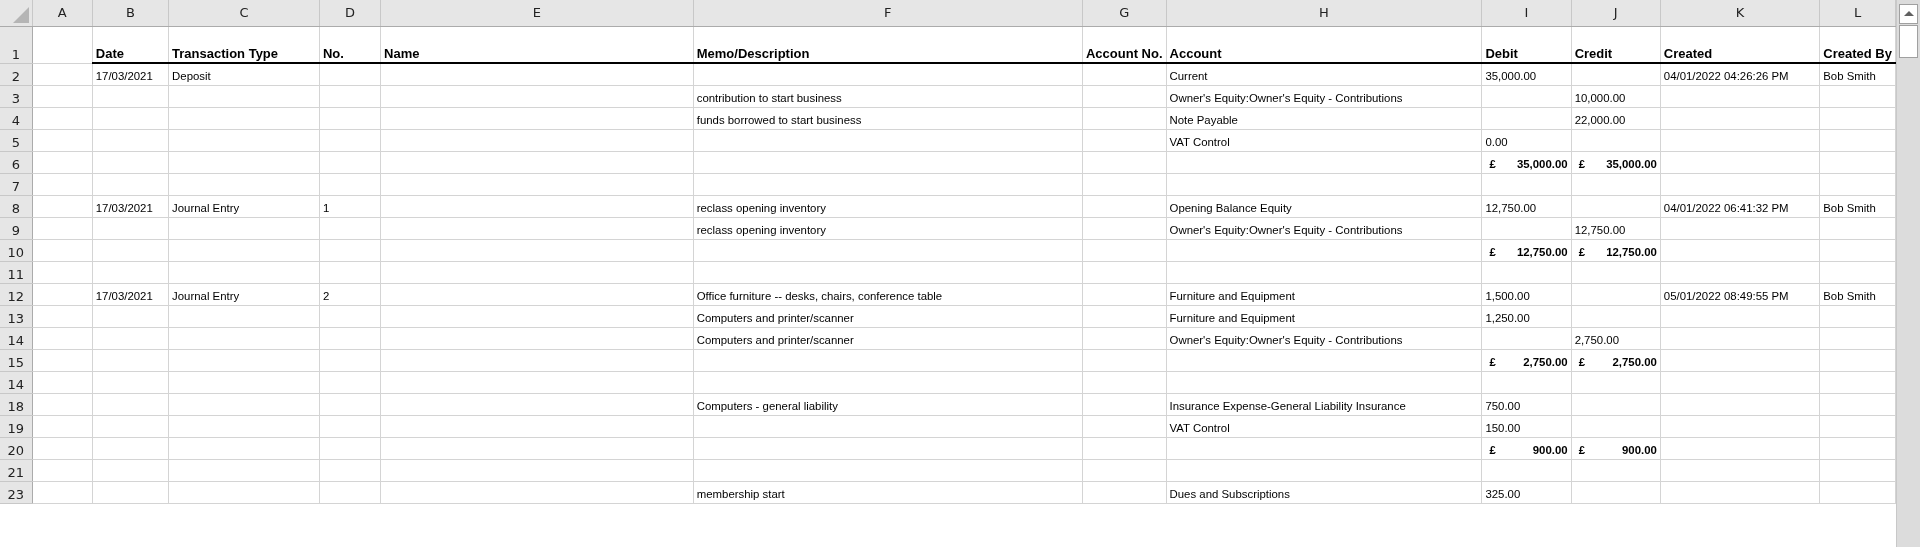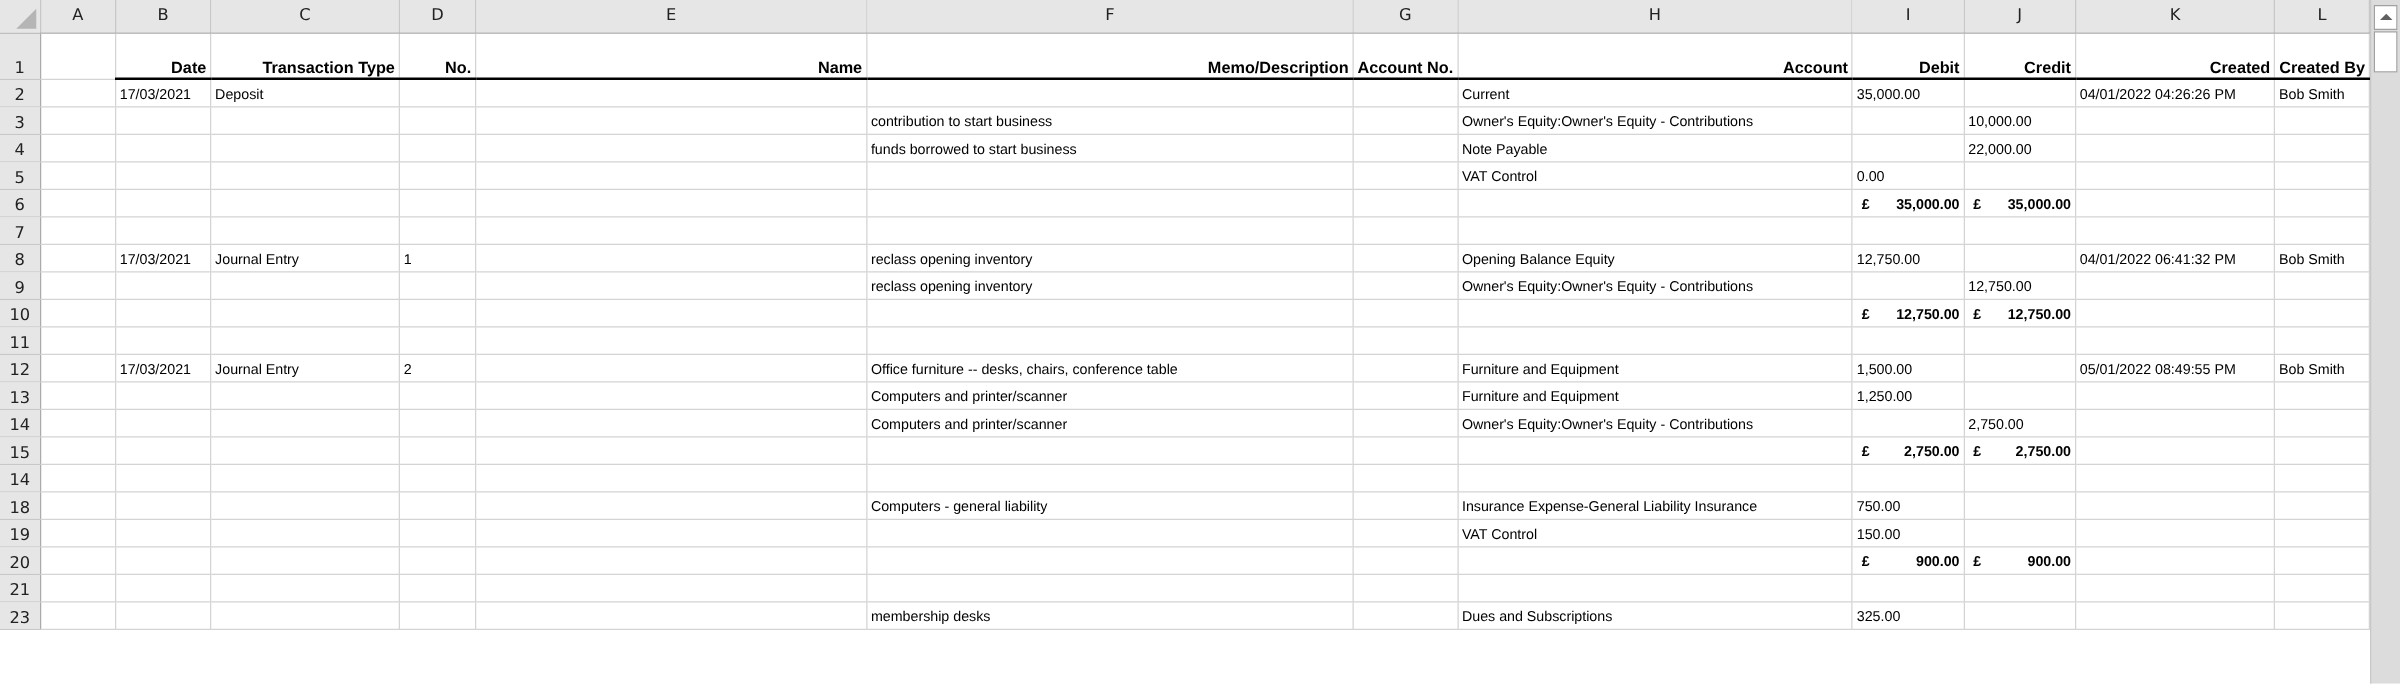--- a/index.html
+++ b/index.html
@@ -47,21 +47,21 @@
       border-bottom: 1px solid #d4d4d4;
       font-size: 11.4px;
       color: #000;
       vertical-align: bottom;
       padding: 0 3px 3px 3px !important;
     }
     td.num { }
     td.hdr {
       font-weight: bold;
       font-size: 13px;
-      text-align: right;
+      text-align: left;
       white-space: normal;
       line-height: 15px;
       padding-bottom: 1px !important;
       border-bottom: 2px solid #000 !important;
     }
     td.hdr.colA { border-bottom: 1px solid #d4d4d4 !important; }
     td.total { border-top: 1.5px solid #000; font-weight: bold; }
     td.total .cur { float: left; padding-left: 4px; }
     td.total .amt { float: right; }
 
@@ -448,21 +448,21 @@
           <td class="c"></td>
           <td class="c"></td>
         </tr>
         <tr class="r">
           <td class="rowhdr">23</td>
           <td class="c"></td>
           <td class="c"></td>
           <td class="c"></td>
           <td class="c"></td>
           <td class="c"></td>
-          <td class="c">membership desks</td>
+          <td class="c">membership start</td>
           <td class="c"></td>
           <td class="c">Dues and Subscriptions</td>
           <td class="c num">325.00</td>
           <td class="c num"></td>
           <td class="c"></td>
           <td class="c"></td>
         </tr>
       </tbody>
   </table>
 </div>

